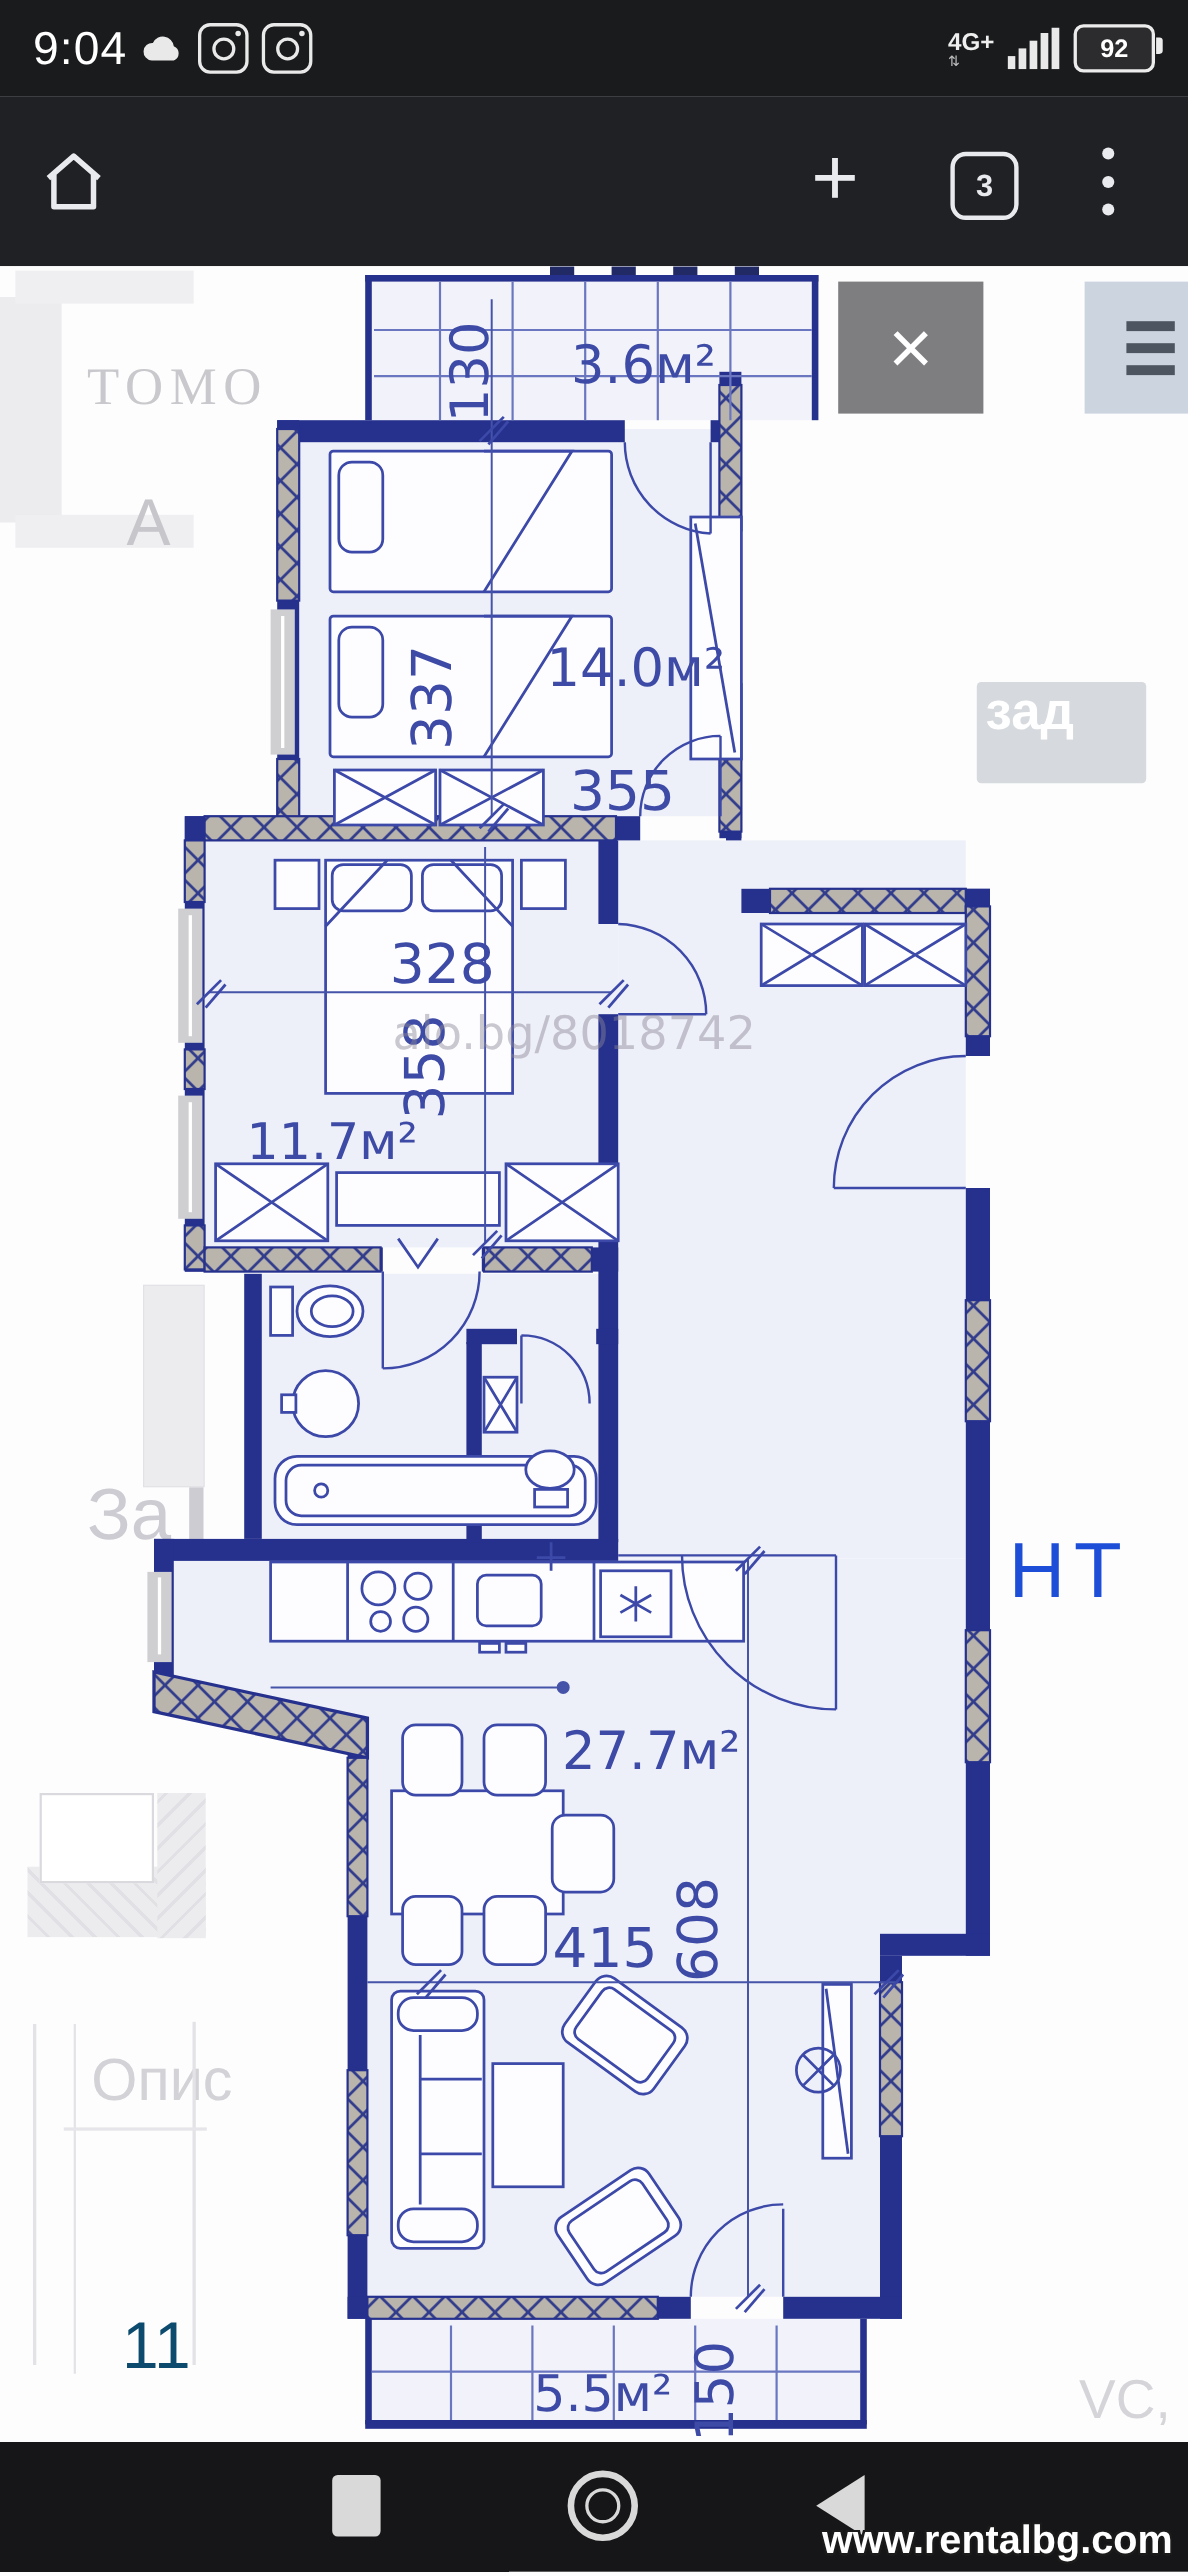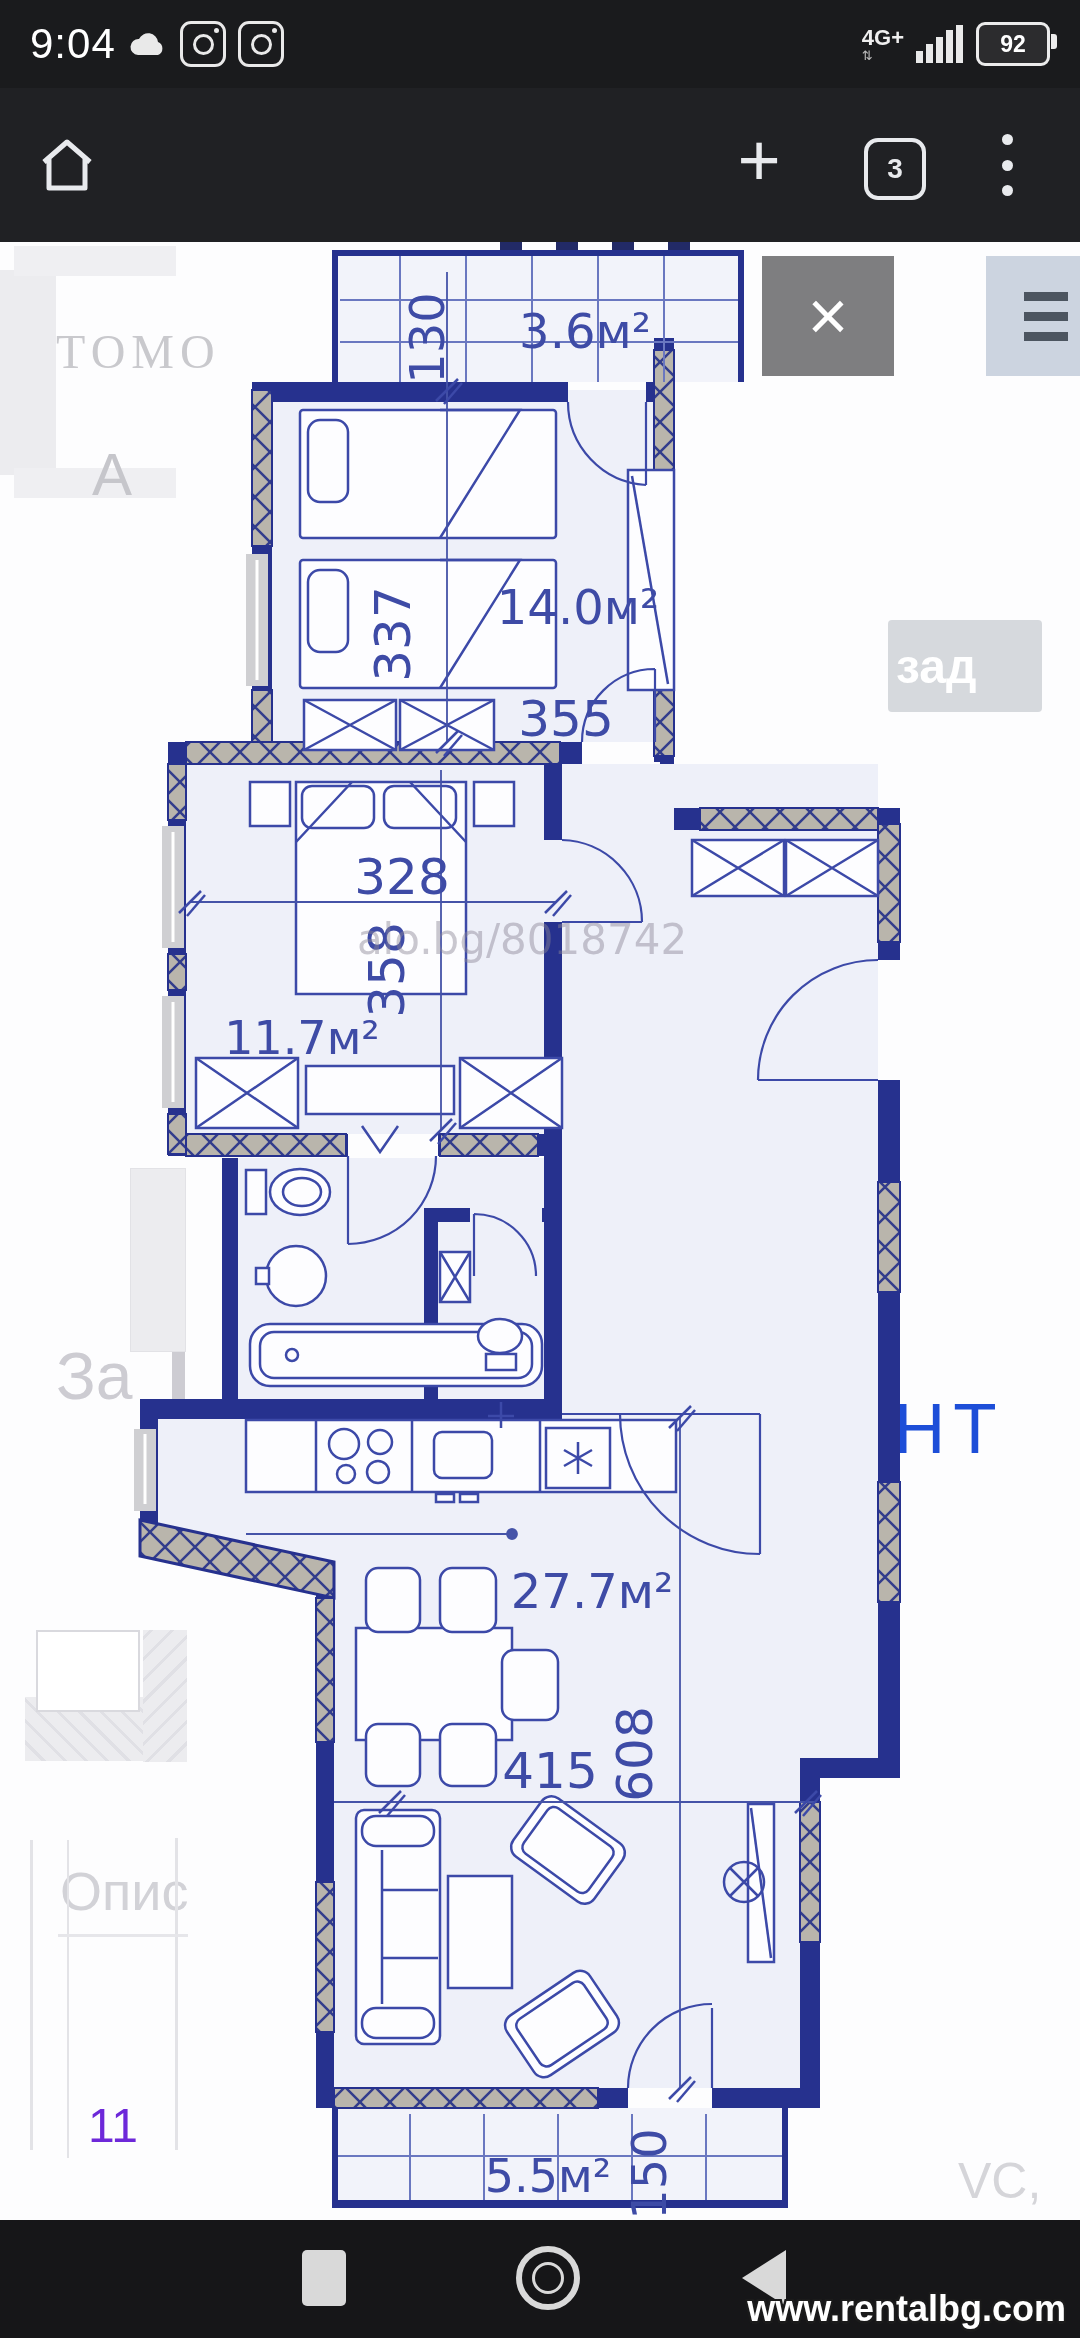--- a/index.html
+++ b/index.html
@@ -26,30 +26,30 @@
             display:flex;align-items:center;padding:0 28px;box-sizing:border-box;gap:20px;overflow:hidden;}
   .url-text{color:#e8eaed;font-size:41px;white-space:nowrap;}
   .plus-btn{position:absolute;left:726px;top:44px;width:66px;height:66px;color:#e8eaed;font-size:74px;font-weight:300;
             line-height:58px;text-align:center;}
   .tab-btn{position:absolute;left:864px;top:50px;width:54px;height:54px;border:4.5px solid #e8eaed;border-radius:14px;
            display:flex;align-items:center;justify-content:center;color:#e8eaed;font-size:28px;font-weight:700;}
   .kebab{position:absolute;left:1002px;top:46px;width:12px;height:62px;display:flex;flex-direction:column;justify-content:space-between;}
   .kebab span{width:11px;height:11px;border-radius:50%;background:#e8eaed;}
   
   .content{position:absolute;left:0;top:242px;width:1080px;height:1978px;background:#fdfdfe;overflow:hidden;}
-  .faint{position:absolute;color:#c9c9cd;z-index:1;}
+  .faint{position:absolute;color:#c9c9cd;z-index:1;margin-left:23px;}
   .blk{position:absolute;z-index:1;}
   .plan-svg{position:absolute;left:0;top:0;z-index:2;}
   .close-btn{position:absolute;left:762px;top:14px;width:132px;height:120px;background:#7e7e80;color:#fff;
              font-size:70px;display:flex;align-items:center;justify-content:center;z-index:3;font-weight:400;}
   .menu-btn{position:absolute;left:986px;top:14px;width:94px;height:120px;background:#ccd4e0;z-index:3;
             display:flex;flex-direction:column;justify-content:center;gap:11px;padding-left:38px;box-sizing:border-box;}
   .menu-btn span{width:44px;height:9px;background:#4c5560;}
   .zad-btn{position:absolute;left:888px;top:378px;width:154px;height:92px;background:#d6d9dd;border-radius:4px;z-index:3;
-           color:#fff;font-size:48px;font-weight:700;display:flex;align-items:center;padding-left:8px;box-sizing:border-box;}
+           color:#fff;font-size:48px;font-weight:700;display:flex;padding-left:8px;box-sizing:border-box;}
   
   .navbar{position:absolute;left:0;top:2220px;width:1080px;height:118px;background:#161618;z-index:5;}
   .nv-recents{position:absolute;left:302px;top:30px;width:44px;height:56px;background:#d9d9d9;border-radius:5px;}
   .nv-home{position:absolute;left:516px;top:26px;width:52px;height:52px;border:6px solid #d9d9d9;border-radius:50%;}
   .nv-home::after{content:"";position:absolute;left:50%;top:50%;width:26px;height:26px;margin:-16px 0 0 -16px;
                   border:3px solid #d9d9d9;border-radius:50%;}
   .nv-back{position:absolute;left:742px;top:30px;width:0;height:0;border-top:28px solid transparent;
            border-bottom:28px solid transparent;border-right:44px solid #d9d9d9;}
   .site-mark{position:absolute;right:14px;bottom:8px;color:#fff;font-size:36px;font-weight:700;
              text-shadow:2px 2px 0 #1b1b1b,-2px -2px 0 #1b1b1b,2px -2px 0 #1b1b1b,-2px 2px 0 #1b1b1b,0 3px 0 #1b1b1b;}
@@ -102,21 +102,21 @@
 
     <div class="blk" style="left:0;top:28px;width:56px;height:205px;background:#ececef;"></div>
     <div class="blk" style="left:14px;top:4px;width:162px;height:30px;background:#efeff2;"></div>
     <div class="blk" style="left:14px;top:226px;width:162px;height:30px;background:#efeff2;"></div>
     <div class="faint" style="left:56px;top:82px;font-family:'Liberation Serif',serif;font-size:48px;letter-spacing:6px;">ТОМО</div>
     <div class="faint" style="left:92px;top:198px;font-size:60px;color:#c6c6cb;">А</div>
     <div class="faint" style="left:582px;top:198px;font-size:60px;color:#c6c6cb;">С</div>
     <div class="faint" style="left:56px;top:1096px;font-size:66px;color:#cdccd2;">За</div>
     <div class="blk" style="left:172px;top:1110px;width:13px;height:48px;background:#cdccd2;"></div>
     <div class="faint" style="left:60px;top:1618px;font-size:54px;color:#d2d2d7;">Опис</div>
-    <div class="faint" style="left:88px;top:1856px;font-size:48px;color:#6d28d9;">11</div>
+    <div class="faint" style="left:88px;top:1856px;font-size:60px;color:#0c4a6e;">11</div>
     <div class="faint" style="left:894px;top:1146px;font-size:71px;color:#1d4ed8;letter-spacing:8px;">НТ</div>
     <div class="faint" style="left:958px;top:1910px;font-size:50px;color:#d5d5d9;">VC,</div>
 
     <div class="blk" style="left:130px;top:926px;width:54px;height:182px;background:#ececef;border:1px solid #e2e2e6;"></div>
     <div class="blk" style="left:25px;top:1455px;width:162px;height:64px;background:repeating-linear-gradient(45deg,#ececef 0 12px,#e0e0e5 12px 15px);"></div>
     <div class="blk" style="left:143px;top:1388px;width:44px;height:132px;background:repeating-linear-gradient(-45deg,#ececef 0 12px,#e0e0e5 12px 15px);"></div>
     <div class="blk" style="left:36px;top:1388px;width:100px;height:78px;background:#fff;border:2px solid #d9d9de;"></div>
     <div class="blk" style="left:30px;top:1598px;width:3px;height:310px;background:#e3e3e7;"></div>
     <div class="blk" style="left:67px;top:1598px;width:2px;height:318px;background:#e3e3e7;"></div>
     <div class="blk" style="left:175px;top:1596px;width:3px;height:312px;background:#e3e3e7;"></div>

